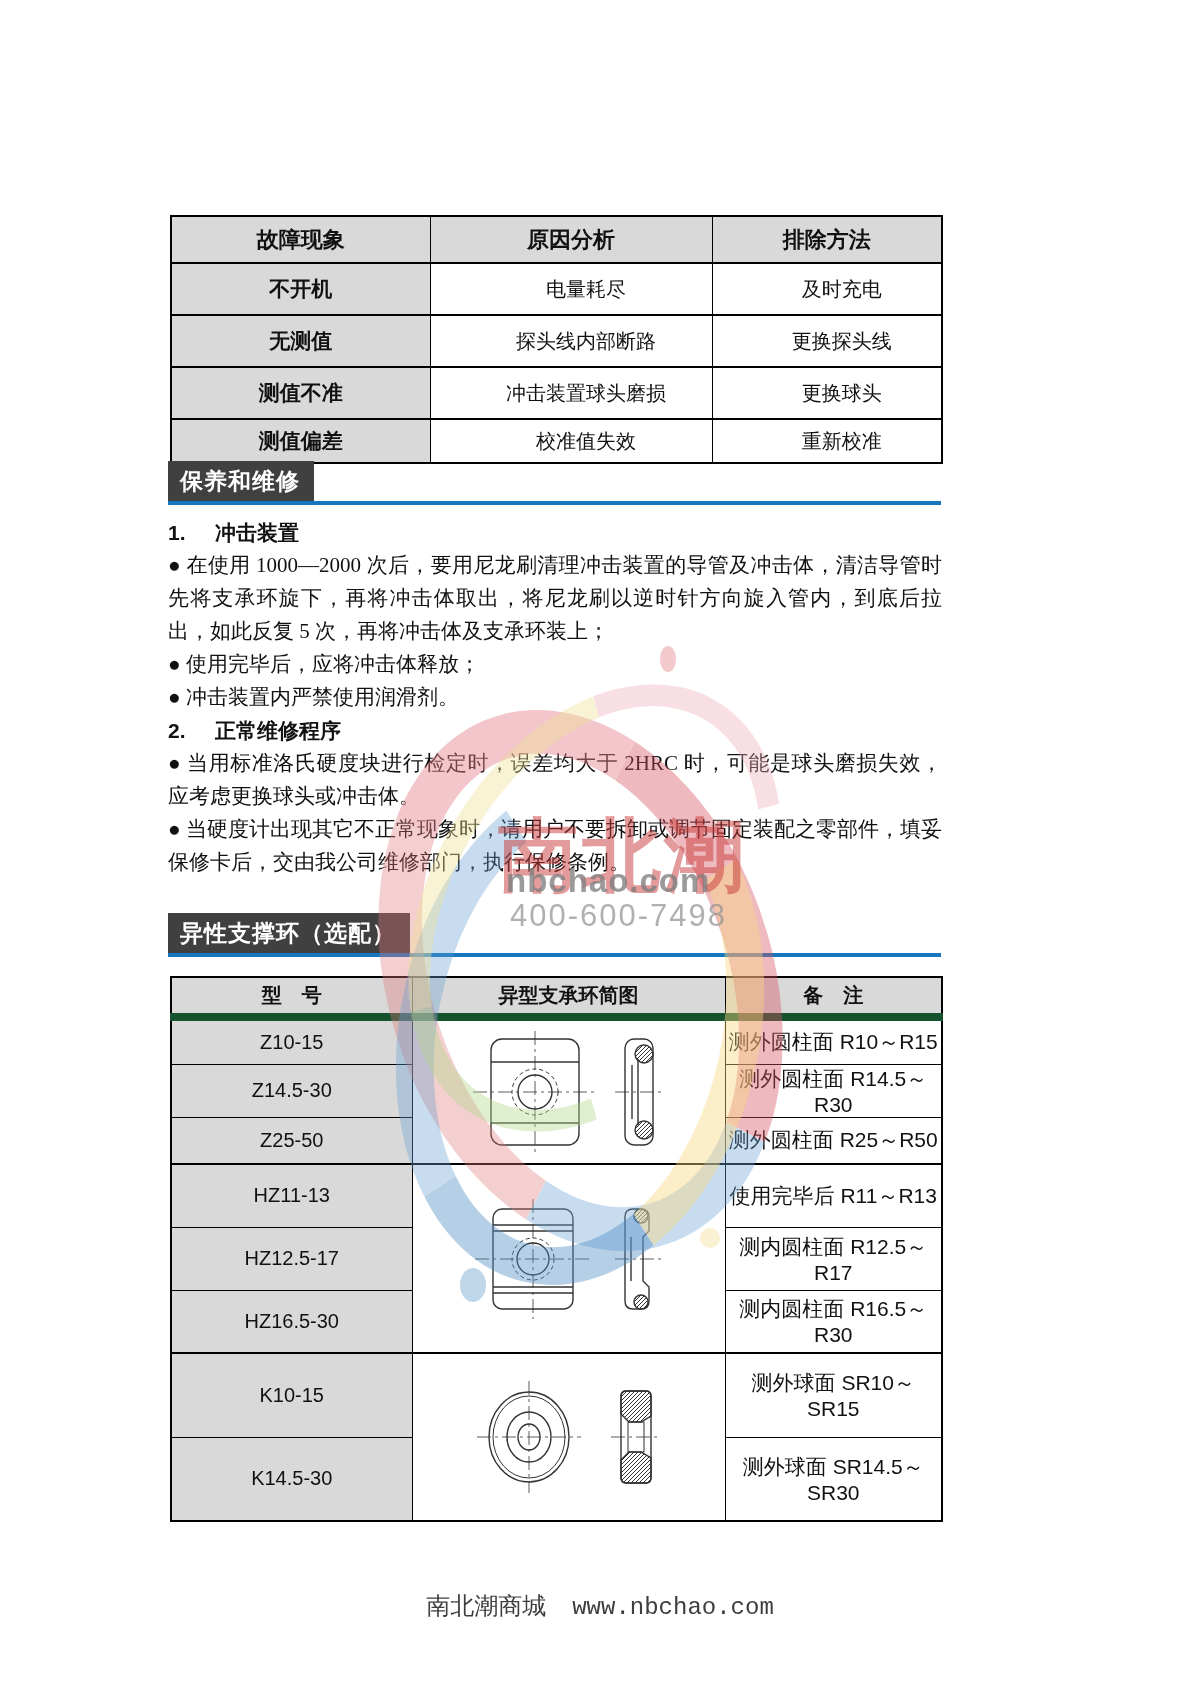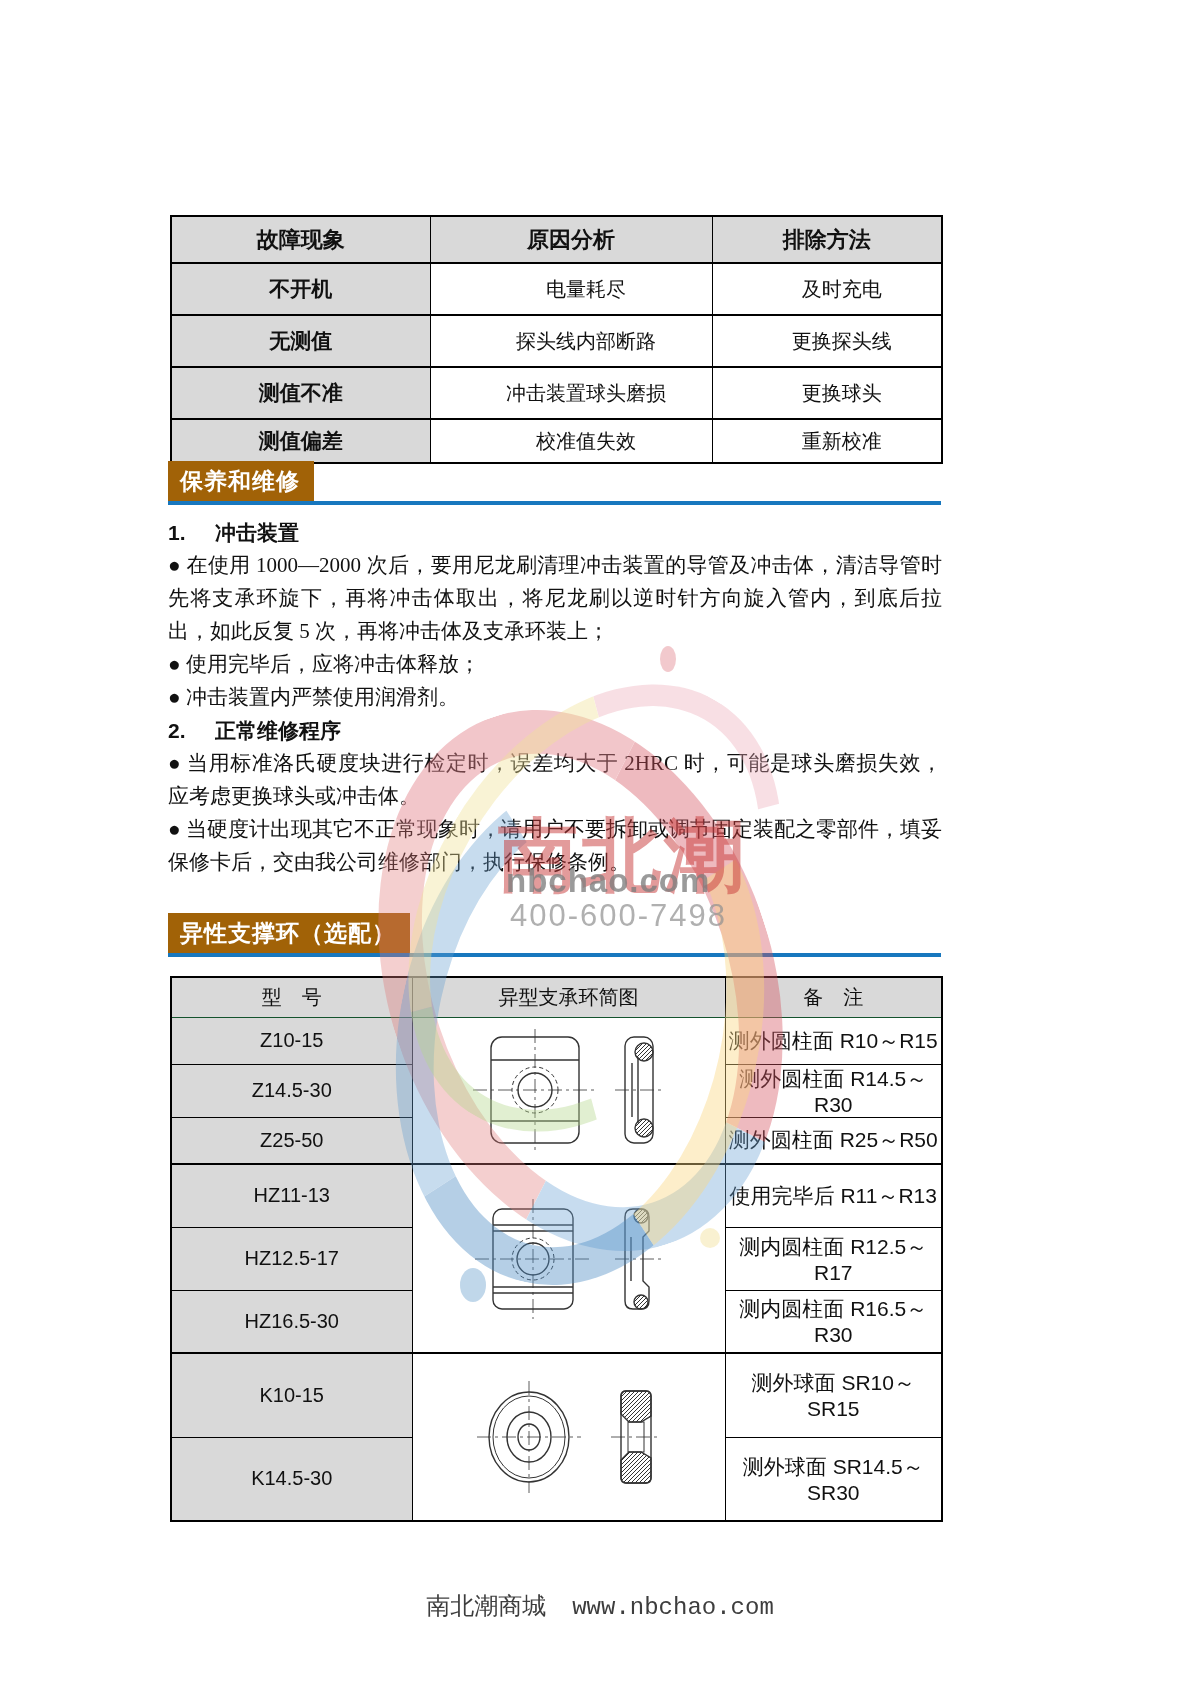--- a/index.html
+++ b/index.html
@@ -20,30 +20,30 @@
 
   .t1 { position:absolute; left:170px; top:175px; width:771px; border:2px solid #000;margin-top:40px; }
   .t1 td { border:1px solid #000; border-top:2px solid #000; border-bottom:2px solid #000; }
   .t1 .hd { font-family:"Liberation Sans",sans-serif; font-weight:bold; font-size:22px; }
   .t1 .lbl { font-family:Liberation Sans, sans-serif; font-weight:bold; font-size:21px; }
   .t1 .val { font-family:"Liberation Serif",serif; font-size:20px;padding-left:30px; }
   .gray { background:#D9D9D9; }
 
   .t2 { position:absolute; left:170px; top:976px; width:771px; border:2px solid #000; }
   .t2 td { border:1px solid #000; }
-  .t2 .hd { font-family:"Liberation Sans",sans-serif; font-weight:normal; font-size:20px; border-bottom:1px solid #14532d; }
+  .t2 .hd { font-family:"Liberation Sans",sans-serif; font-weight:bold; font-size:20px; border-bottom:8px solid #14532d; }
   .t2 .model { font-family:"Liberation Sans",sans-serif; font-size:20px; }
   .t2 .note  { font-family:Liberation Sans, sans-serif; font-size:21px; }
   .t2 tr.gt td { border-top:2px solid #000;margin-left:48px; }
   .t2 .diag { background:#fff; }
 
   
   .sec { position:absolute; left:168px; width:773px; border-bottom:4px solid #1777BE; }
   .sec .tag {
-    display:inline-block; background:#a16207; color:#fff;
+    display:inline-block; background:#404040; color:#fff;
     font-family:"Liberation Sans",sans-serif; font-weight:bold; font-size:23px;
     padding:5px 14px 4px 12px; letter-spacing:1px;
   }
   .sec1 { top:461px; }
   .sec2 { top:913px; }
 
   
   .body-text { position:absolute; left:168px; top:516px; width:774px; }
   .body-text p { line-height:33px; font-size:21px; }
   .jt { text-align:justify; text-justify:inter-ideograph; }

